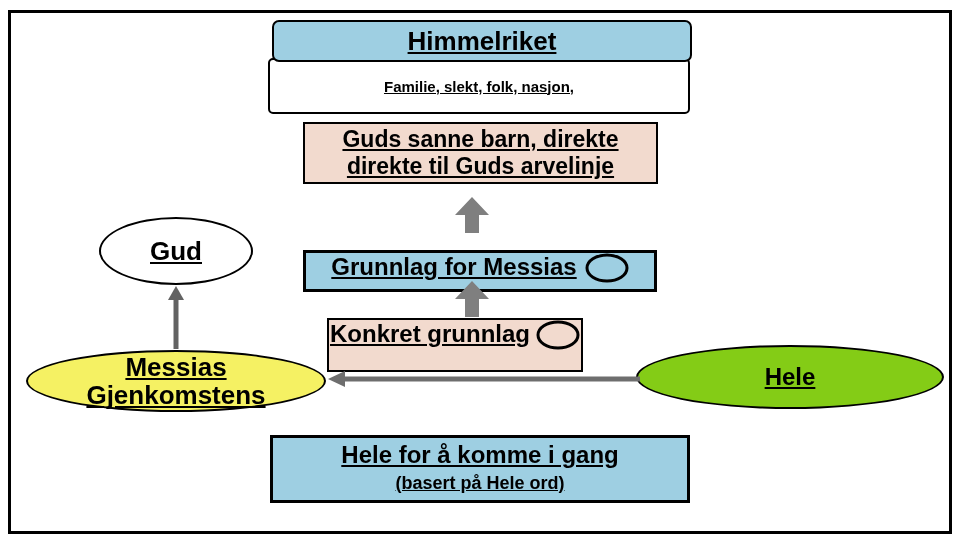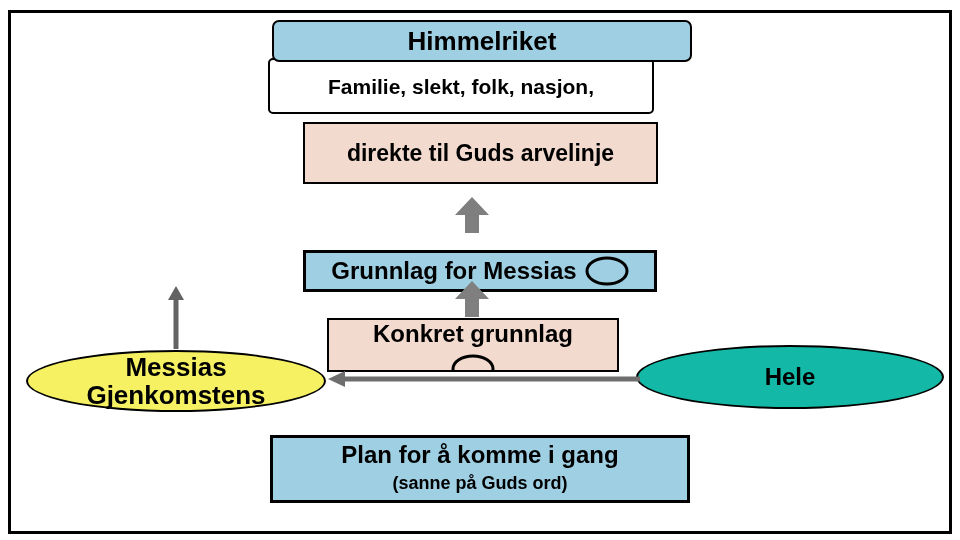--- a/index.html
+++ b/index.html
@@ -1,36 +1,36 @@
 <!DOCTYPE html>
 <html><head>
 <meta charset="utf-8">
 <style>
   html,body{margin:0;padding:0;background:#ffffff;}
   #canvas{
     position:relative;width:960px;height:540px;background:#ffffff;overflow:hidden;
     font-family:"Liberation Sans","DejaVu Sans",sans-serif;font-weight:bold;color:#000;
   }
   #frame{position:absolute;left:8px;top:10px;width:938px;height:518px;border:3px solid #000;}
-  .node{position:absolute;display:flex;flex-direction:column;align-items:center;justify-content:center;
-        text-align:center;box-sizing:border-box;z-index:2;}
+  .node{position:absolute;display:flex;flex-direction:column;justify-content:center;
+        text-align:center;box-sizing:border-box;z-index:2;text-decoration:underline;}
   .rect{border:2px solid #000;}
   .thickrect{border:3px solid #000;}
   .ellipse{border:2px solid #000;border-radius:50%;}
   .blue{background:#9ECFE2;}
   .peach{background:#F2DACE;}
   .yellowbg{background:#F5F163;}
-  .orangebg{background:#14b8a6;}
+  .orangebg{background:#84cc16;}
   .whitebg{background:#ffffff;}
 
   #himmelriket{left:272px;top:20px;width:420px;height:42px;border-radius:7px;font-size:26px;z-index:4;}
-  #familie{left:268px;top:58px;width:386px;height:56px;border-radius:5px;font-size:21px;line-height:25px;z-index:3;}
+  #familie{left:268px;top:58px;width:422px;height:56px;border-radius:5px;font-size:15px;line-height:25px;z-index:3;}
   #guds-sanne-barn{left:303px;top:122px;width:355px;height:62px;font-size:23px;line-height:27px;}
   #grunnlag-messias{left:303px;top:250px;width:354px;height:42px;font-size:24px;flex-direction:row;gap:8px;}
-  #konkret-grunnlag{left:327px;top:318px;width:292px;height:54px;font-size:24px;flex-direction:column;gap:6px;}
+  #konkret-grunnlag{left:327px;top:318px;width:256px;height:54px;font-size:24px;flex-direction:row;gap:6px;}
   #gud-ellipse{left:99px;top:217px;width:154px;height:68px;font-size:26px;}
   #gjenkomstens{left:26px;top:350px;width:300px;height:62px;font-size:26px;line-height:28px;}
   #hele{left:636px;top:345px;width:308px;height:64px;font-size:24px;line-height:26px;}
   #plan{left:270px;top:435px;width:420px;height:68px;font-size:24px;line-height:28px;}
   #plan .sub{font-size:18px;}
 
   #arrow-layer{position:absolute;left:0;top:0;width:960px;height:540px;z-index:5;pointer-events:none;}
   .icon-ellipse{display:block;}
 </style>
 </head>
@@ -41,50 +41,54 @@
   <div id="frame"></div>
 
   <div class="node rect whitebg" id="familie">
     <div>Familie, slekt, folk, nasjon,</div>
   </div>
   <div class="node rect blue" id="himmelriket">
     <div>Himmelriket</div>
   </div>
 
   <div class="node rect peach" id="guds-sanne-barn">
+    <div>Guds sanne barn, direkte</div>
     <div>direkte til Guds arvelinje</div>
   </div>
 
   <div class="node thickrect blue" id="grunnlag-messias">
     <span>Grunnlag for Messias</span>
     <svg class="icon-ellipse" width="44" height="30">
       <ellipse cx="22" cy="15" rx="20" ry="13" fill="none" stroke="#000" stroke-width="3"></ellipse>
     </svg>
   </div>
 
   <div class="node rect peach" id="konkret-grunnlag">
     <span>Konkret grunnlag</span>
     <svg class="icon-ellipse" width="44" height="30">
       <ellipse cx="22" cy="15" rx="20" ry="13" fill="none" stroke="#000" stroke-width="3"></ellipse>
     </svg>
   </div>
 
+  <div class="node ellipse whitebg" id="gud-ellipse">
+    <div>Gud</div>
+  </div>
 
   <div class="node ellipse yellowbg" id="gjenkomstens">
     <div>Messias</div>
     <div>Gjenkomstens</div>
   </div>
 
   <div class="node ellipse orangebg" id="hele">
     <div>Hele</div>
   </div>
 
   <div class="node thickrect blue" id="plan">
-    <div>Plan for å komme i gang</div>
-    <div class="sub">(sanne på Guds ord)</div>
+    <div>Hele for å komme i gang</div>
+    <div class="sub">(basert på Hele ord)</div>
   </div>
 
   <svg id="arrow-layer">
 
     <polygon points="472,197 489,215 479,215 479,233 465,233 465,215 455,215" fill="#7F7F7F"></polygon>
 
     <polygon points="472,281 489,299 479,299 479,317 465,317 465,299 455,299" fill="#7F7F7F"></polygon>
 
     <line x1="176" y1="349" x2="176" y2="297" stroke="#636363" stroke-width="5"></line>
     <polygon points="176,286 184,300 168,300" fill="#636363"></polygon>

